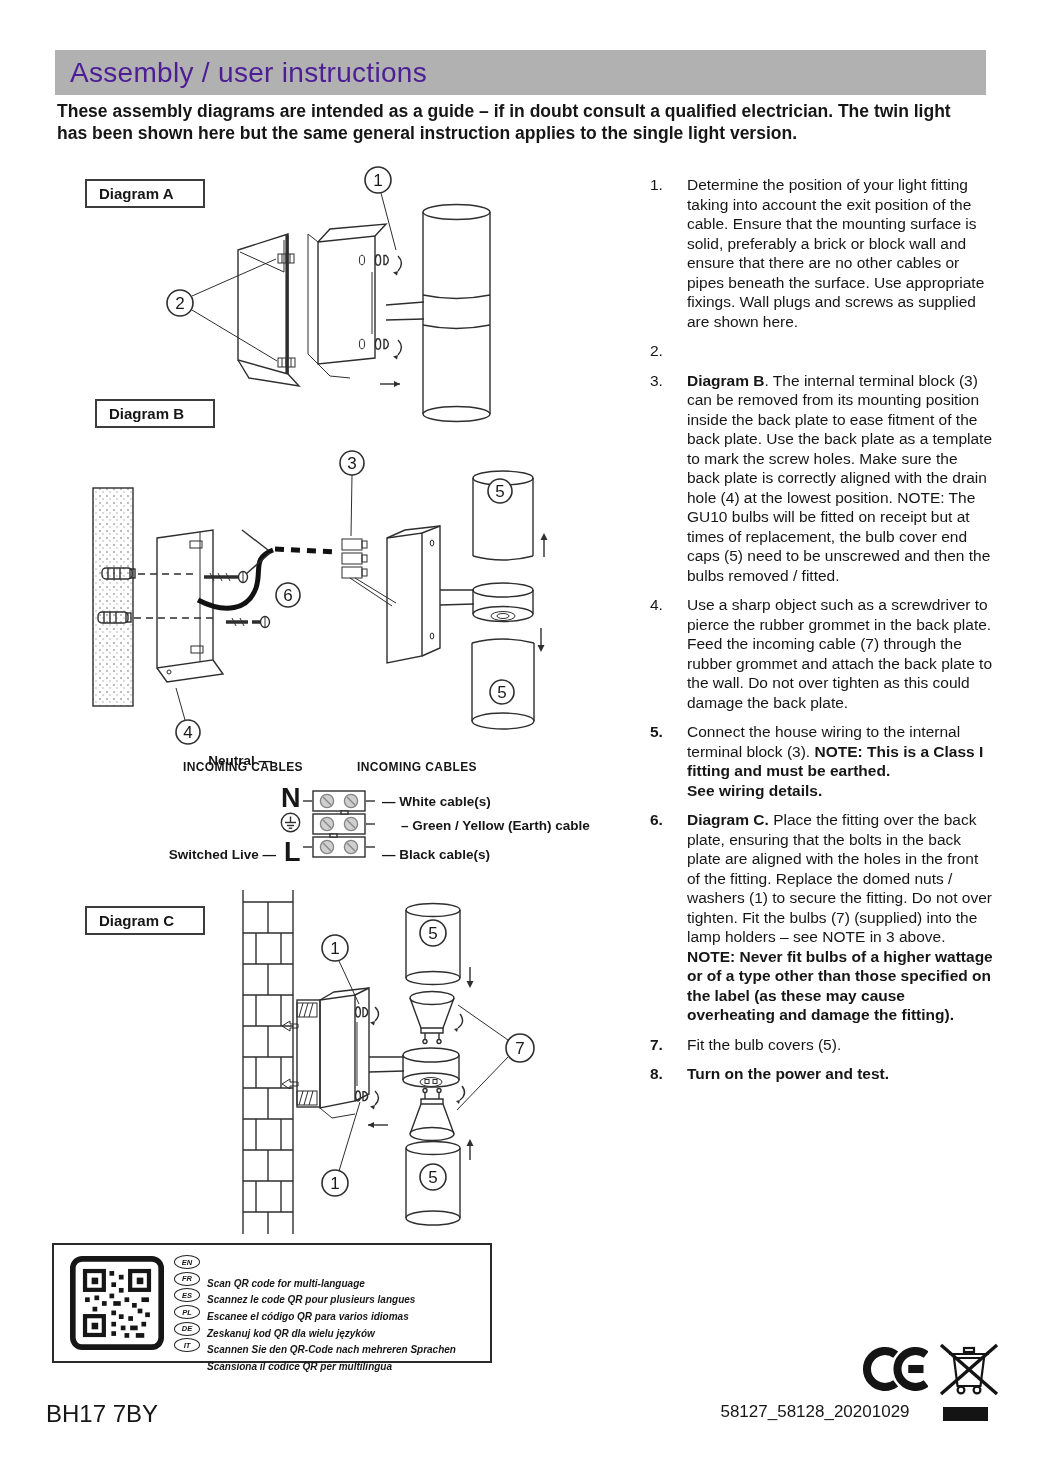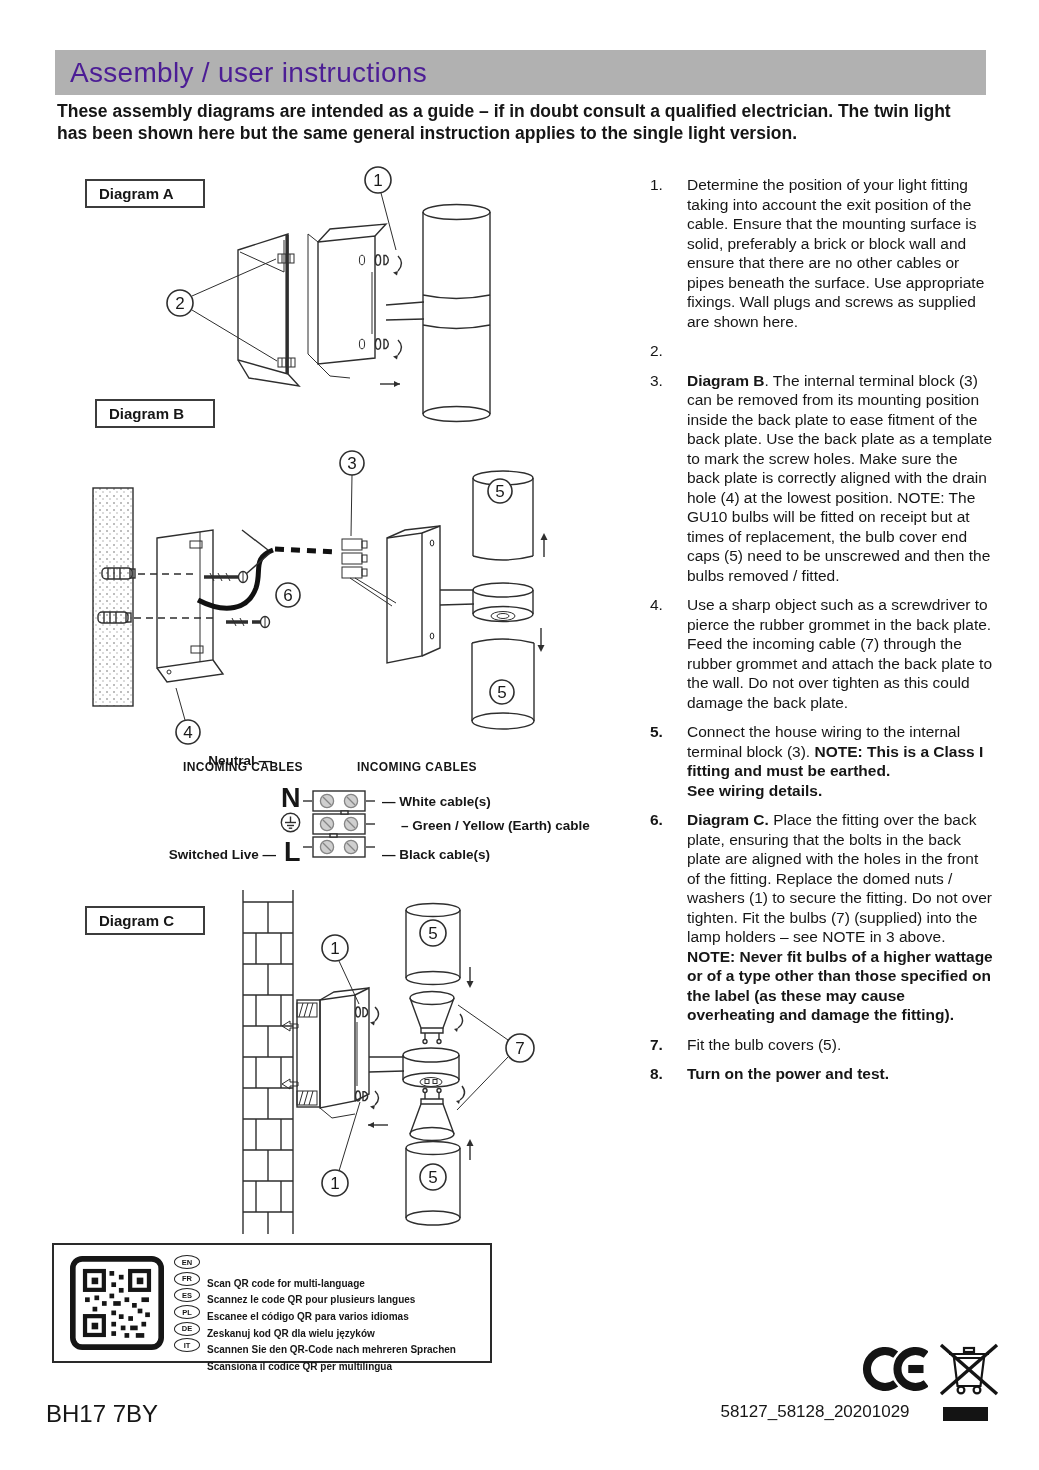--- a/index.html
+++ b/index.html
@@ -18,21 +18,21 @@
   svg text{font-family:"Liberation Sans",sans-serif;fill:#1a1a1a;}
   .co circle{fill:#fff;stroke:#2e2e2e;stroke-width:1.6;}
   .co text{font-size:17px;text-anchor:middle;}
   .ln{stroke:#2e2e2e;stroke-width:1.4;fill:none;}
   .thin{stroke:#2e2e2e;stroke-width:1;fill:none;}
   .wl{position:absolute;font-weight:bold;font-size:13.5px;line-height:16px;}
   .whdr{position:absolute;font-weight:bold;font-size:12px;letter-spacing:.4px;}
   .bigNL{position:absolute;font-weight:bold;font-size:27px;}
   .qrbox{position:absolute;left:52px;top:1243px;width:436px;height:116px;border:2px solid #2a2a2a;}
   .qlines{position:absolute;left:120px;top:9px;}
-  .qline{display:flex;align-items:center;height:16.6px;}
+  .qline{display:flex;align-items:center;height:16.6px;font-style:italic;}
   .badge{flex:none;width:24px;height:12px;border:1.4px solid #222;border-radius:50%;
          font-size:7.5px;font-weight:bold;display:flex;align-items:center;justify-content:center;margin-right:7px;}
   .qtext{font-weight:bold;font-size:10px;white-space:nowrap;margin-top:42px;}
   .footL{position:absolute;left:46px;top:1400px;font-size:24px;}
   .footR{position:absolute;left:700px;top:1402px;width:230px;text-align:center;font-size:17px;}
   .bar{position:absolute;left:943px;top:1407px;width:45px;height:14px;background:#141414;}
 </style>
 </head>
 <body>
 

